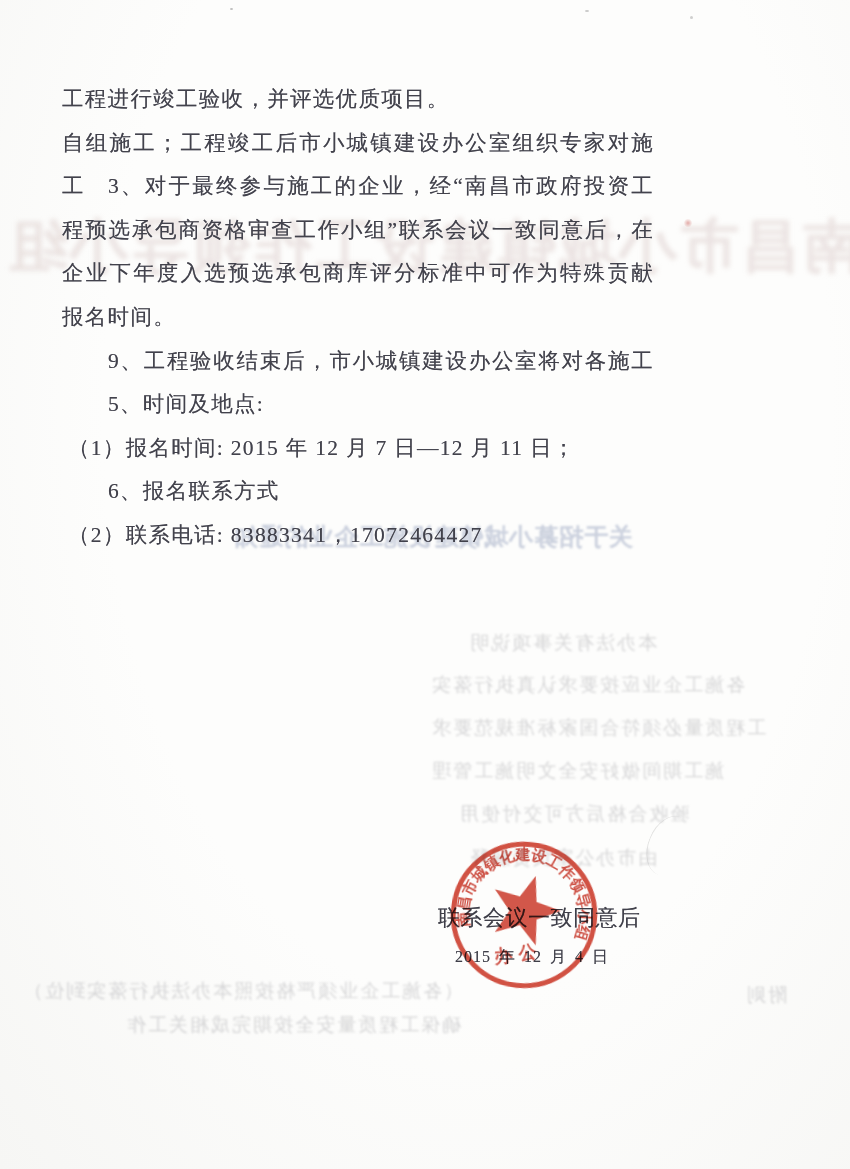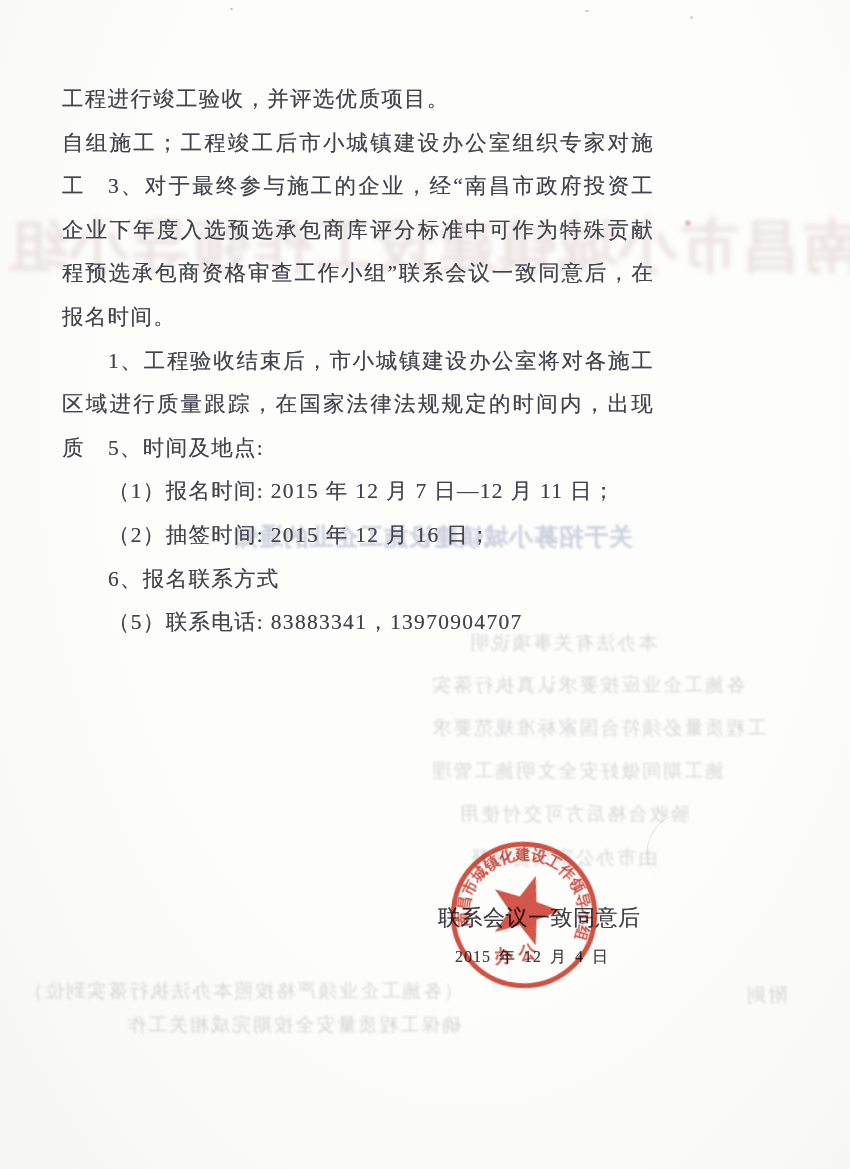--- a/index.html
+++ b/index.html
@@ -37,21 +37,21 @@
   .gb2{top:982px;left:745px;}
   
   .textblock{
     position:absolute;z-index:2;left:62px;top:78px;width:592px;
     color:#42424c;font-size:21.5px;letter-spacing:1.3px;
     text-shadow:0 0 .6px rgba(64,64,74,.55);
   }
   .line{height:43.6px;line-height:43.6px;word-break:break-all;white-space:nowrap;}
   .line.j{white-space:normal;text-align:justify;text-align-last:justify;}
   .line.ind2{padding-left:46px;}
-  .line.ind1{padding-left:6px;margin-left:40px;}
+  .line.ind1{padding-left:6px;}
   .sig{
     position:absolute;z-index:2;left:438px;top:903px;
     color:#3f3f49;font-size:22px;letter-spacing:0.5px;
     text-shadow:0 0 .6px rgba(64,64,74,.55);
   }
   .datefield{
     position:absolute;z-index:2;left:449px;top:947px;
     color:#3f3f49;font-size:16px;letter-spacing:1px;word-spacing:3px;
     text-shadow:0 0 .6px rgba(64,64,74,.55);
     margin-left:6px;
@@ -93,30 +93,28 @@
   <div class="ghost ghost-line gr5">由市办公室负责解释</div>
   <div class="ghost ghost-line gb0">（各施工企业须严格按照本办法执行落实到位）</div>
   <div class="ghost ghost-line gb1">确保工程质量安全按期完成相关工作</div>
   <div class="ghost ghost-line gb2">附则</div>
   <div class="crease"></div>
 
   <div class="textblock">
     <div class="line">工程进行竣工验收，并评选优质项目。</div>
     <div class="line j">自组施工；工程竣工后市小城镇建设办公室组织专家对施工</div>
     <div class="line j ind2">3、对于最终参与施工的企业，经“南昌市政府投资工</div>
+    <div class="line j">程预选承包商资格审查工作小组”联系会议一致同意后，在</div>
     <div class="line j">企业下年度入选预选承包商库评分标准中可作为特殊贡献</div>
-    <div class="line j">程预选承包商资格审查工作小组”联系会议一致同意后，在</div>
     <div class="line">报名时间。</div>
-    <div class="line j ind2">1、工程验收结束后，市小城镇建设办公室将对各施工</div>
-    <div class="line j">区域进行质量跟踪，在国家法律法规规定的时间内，出现质</div>
+    <div class="line j ind2">9、工程验收结束后，市小城镇建设办公室将对各施工</div>
     <div class="line ind2">5、时间及地点:</div>
     <div class="line ind1">（1）报名时间: 2015 年 12 月 7 日—12 月 11 日；</div>
-    <div class="line ind1">（2）抽签时间: 2015 年 12 月 16 日；</div>
     <div class="line ind2">6、报名联系方式</div>
-    <div class="line ind1">（5）联系电话: 83883341，13970904707</div>
+    <div class="line ind1">（2）联系电话: 83883341，17072464427</div>
   </div>
 
   <div class="sig">联系会议一致同意后</div>
   <div class="datefield">2015 年 12 月 4 日</div>
 
   <svg class="seal" viewBox="0 0 140 140">
     <defs>
       <path id="sealArc" d="M 21.1 87.8 A 52 52 0 1 1 118.9 87.8" fill="none"></path>
     </defs>
     <circle cx="70" cy="70" r="66" fill="none" stroke="#cd3829" stroke-width="4.6" opacity="0.92"></circle>

